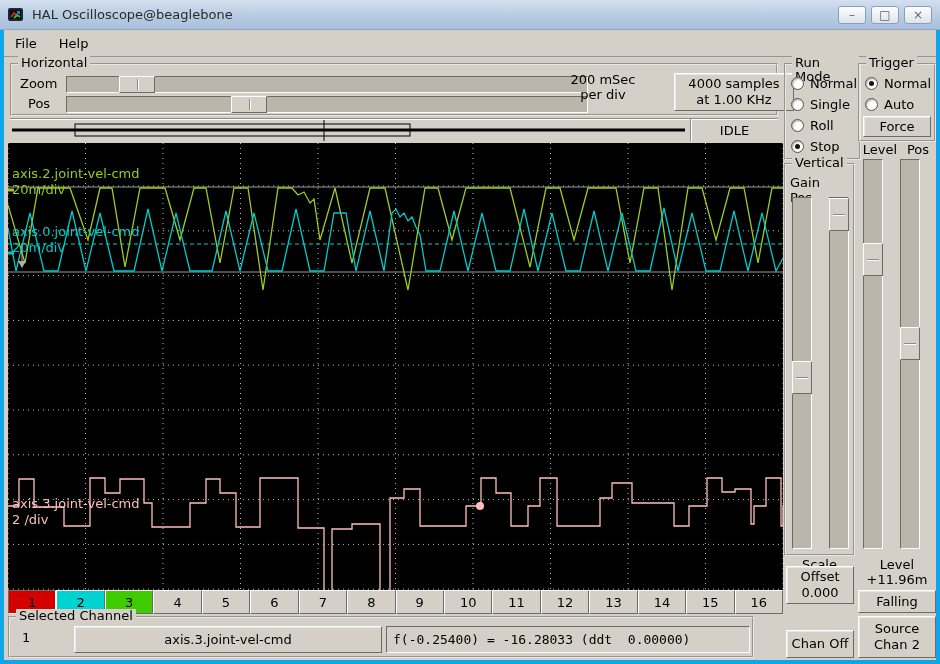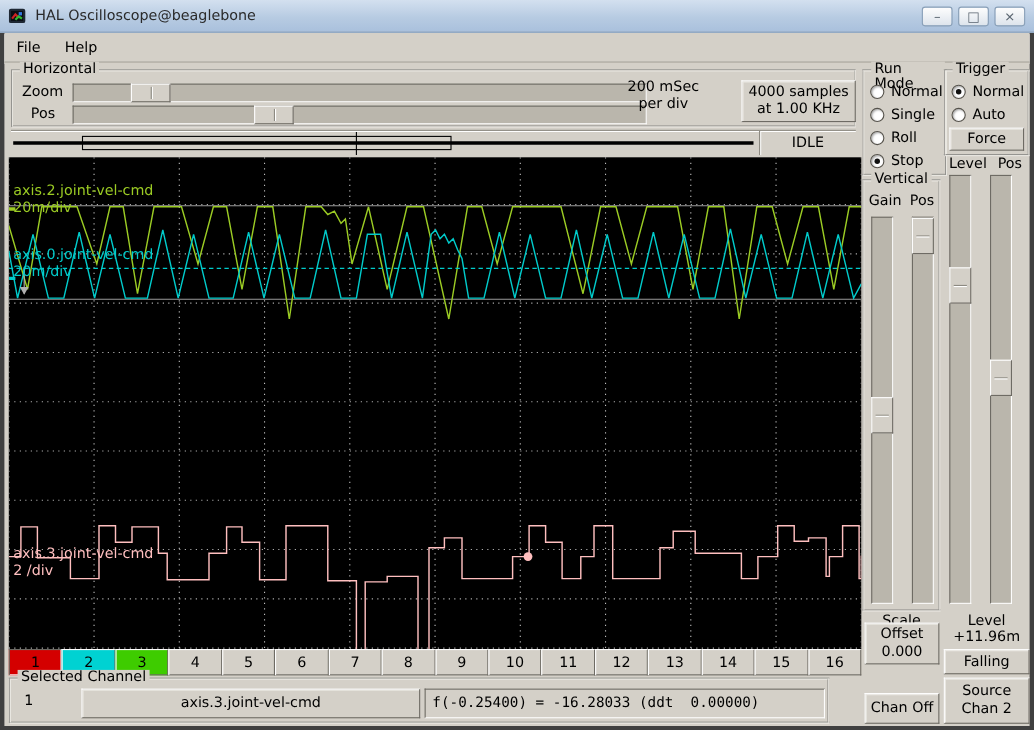--- a/index.html
+++ b/index.html
@@ -1,17 +1,17 @@
 <!DOCTYPE html>
 <html><head>
 <meta charset="utf-8">
 <style>
   html,body{margin:0;padding:0;background:#7a8696;}
   *{box-sizing:border-box;font-family:"DejaVu Sans","Liberation Sans",sans-serif;}
-  .window{position:relative;width:940px;height:664px;background:#404040;overflow:hidden;
+  .window{position:relative;width:940px;height:664px;background:#0ea5e9;overflow:hidden;
           font-size:13px;color:#000;}
   
   .titlebar{position:absolute;left:0;top:0;width:940px;height:30px;
             background:linear-gradient(#d3e0ef,#b7cbe2 55%,#a9c0dc);
             display:flex;align-items:center;padding:0 8px;border-bottom:1px solid #93aac4;}
   .title-text{color:#2a2a2a;margin-left:8px;flex:1;}
   .tb-btn{width:28px;height:18px;margin-left:5px;border:1px solid #8aa0b8;border-radius:3px;
           background:linear-gradient(#fdfdfd,#dde4ec);color:#5a6570;font-size:12px;
           display:flex;align-items:center;justify-content:center;line-height:1;}
   
@@ -88,21 +88,21 @@
       <div style="position:absolute;left:8px;top:11px;width:42px;text-align:left;">Zoom</div>
       <div style="position:absolute;left:16px;top:31px;width:34px;text-align:left;">Pos</div>
       <div class="trough-h" style="left:54px;top:11px;width:522px;">
         <div class="handle-h" style="left:52px;"></div>
       </div>
       <div class="trough-h" style="left:54px;top:31px;width:522px;">
         <div class="handle-h" style="left:164px;"></div>
       </div>
       <div class="label2" style="position:absolute;left:552px;top:7px;width:78px;">200 mSec
 per div</div>
-      <div class="btn" style="position:absolute;left:662px;top:8px;width:104px;height:38px;">4000 samples
+      <div class="btn" style="position:absolute;left:662px;top:8px;width:120px;height:38px;">4000 samples
 at 1.00 KHz</div>
     </div>
 
     <div style="position:absolute;left:6px;top:61px;width:768px;height:23px;border-top:1px solid #8d8a82;box-shadow:0 1px 0 #fff inset;">
       <svg width="676" height="23" style="position:absolute;left:0;top:0;">
         <line x1="2" y1="11" x2="675" y2="11" stroke="#000" stroke-width="3"></line>
         <rect x="65" y="5" width="335" height="12" fill="none" stroke="#000" stroke-width="1"></rect>
         <line x1="314" y1="1" x2="314" y2="22" stroke="#000" stroke-width="1"></line>
       </svg>
       <div style="position:absolute;left:680px;top:0;width:88px;height:22px;display:flex;align-items:center;justify-content:center;border-left:1px solid #8d8a82;box-shadow:1px 0 0 #fff inset;">IDLE</div>
@@ -226,21 +226,21 @@
     </div>
     <div class="trough-v" style="left:859px;top:102px;height:390px;">
       <div class="handle-v" style="top:83px;"></div>
     </div>
     <div class="trough-v" style="left:896px;top:102px;height:390px;">
       <div class="handle-v" style="top:167px;"></div>
     </div>
 
     <div class="frame" style="left:780px;top:106px;width:71px;height:393px;">
       <span class="frame-label">Vertical</span>
-      <div style="position:absolute;left:0;top:10px;width:100%;display:flex;">
+      <div style="position:absolute;left:0;top:10px;width:100%;display:flex;flex-direction:column;">
         <span style="width:38px;text-align:center;">Gain</span>
         <span style="width:30px;text-align:center;">Pos</span>
       </div>
       <div class="trough-v" style="left:6px;top:32px;height:352px;">
         <div class="handle-v" style="top:163px;"></div>
       </div>
       <div class="trough-v" style="left:43px;top:32px;height:352px;">
         <div class="handle-v" style="top:0px;"></div>
       </div>
     </div>

